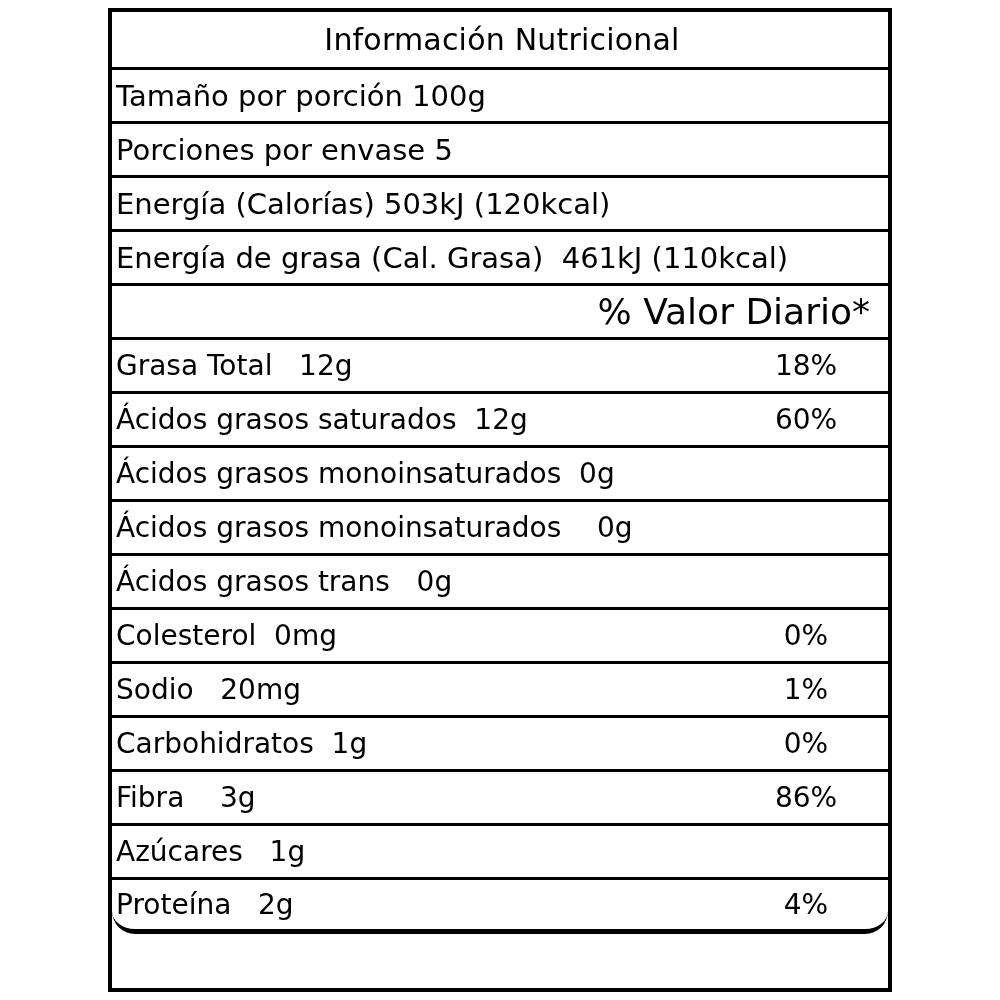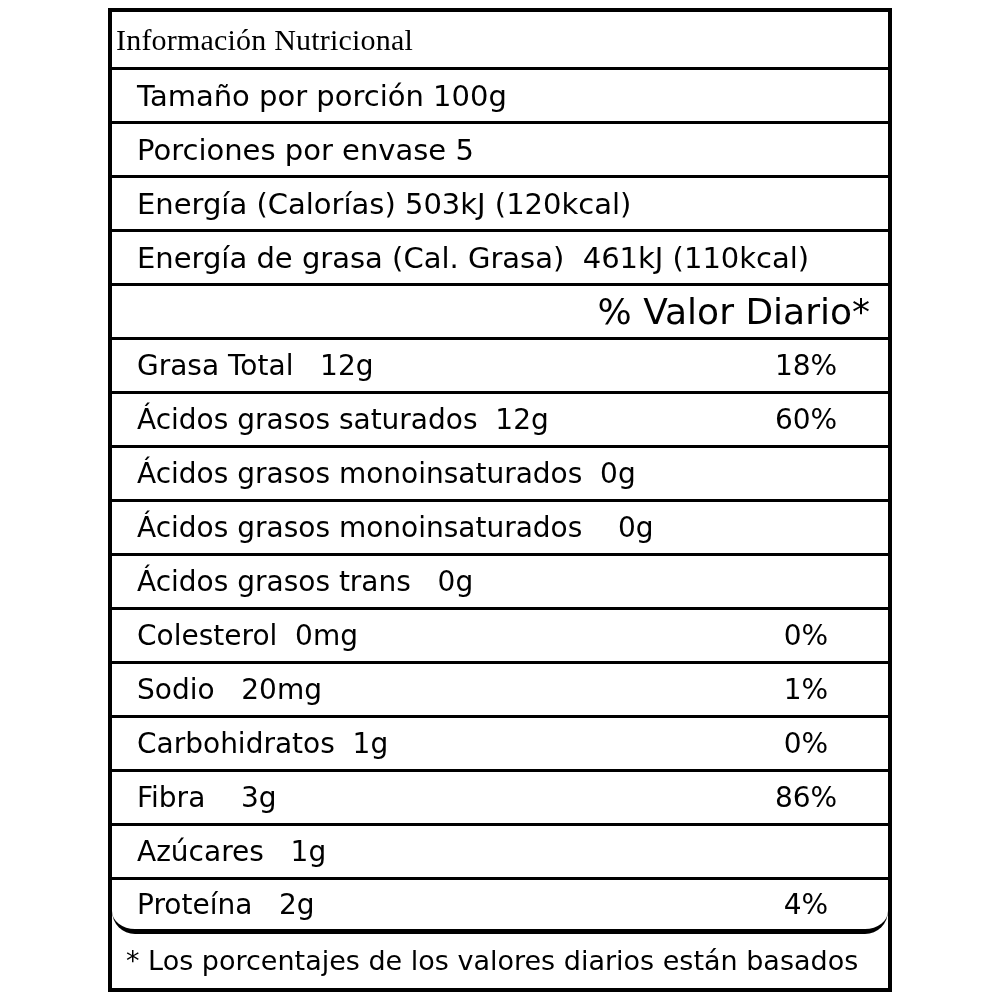--- a/index.html
+++ b/index.html
@@ -34,37 +34,37 @@
     right: 0;
     bottom: 0;
     display: flex;
     flex-direction: column;
   }
   .row {
     position: relative;
     display: flex;
     align-items: center;
     box-sizing: border-box;
-    padding-left: 25px;
+    padding-left: 4px;
     padding-right: 10px;
     color: #000000;
   }
   .rule {
     border-bottom: 3px solid #000000;
   }
   .rule-thick {
     border-bottom: 5px solid #000000;
     border-radius: 23px;
   }
   .title-row {
+    justify-content: center;
     height: 58px;
     font-size: 30px;
     padding-left: 4px;
     padding-right: 0;
-    font-family: Liberation Serif, serif;
   }
   .title-text {
     font-size: 30px;
     letter-spacing: 0.2px;
   }
   .serving-row {
     height: 54px;
     font-size: 29px;
   }
   .data-row {
@@ -181,18 +181,17 @@
         <div class="label">Azúcares   1g</div>
         <div class="value"></div>
       </div>
 
       <div class="row data-row rule-thick">
         <div class="label">Proteína   2g</div>
         <div class="value">4%</div>
       </div>
 
       <div class="footnote">
-        <span>* Los porcentajes de los valores diarios están basados</span>
       </div>
 
     </div>
   </div>
 </div>
 
 </body></html>

